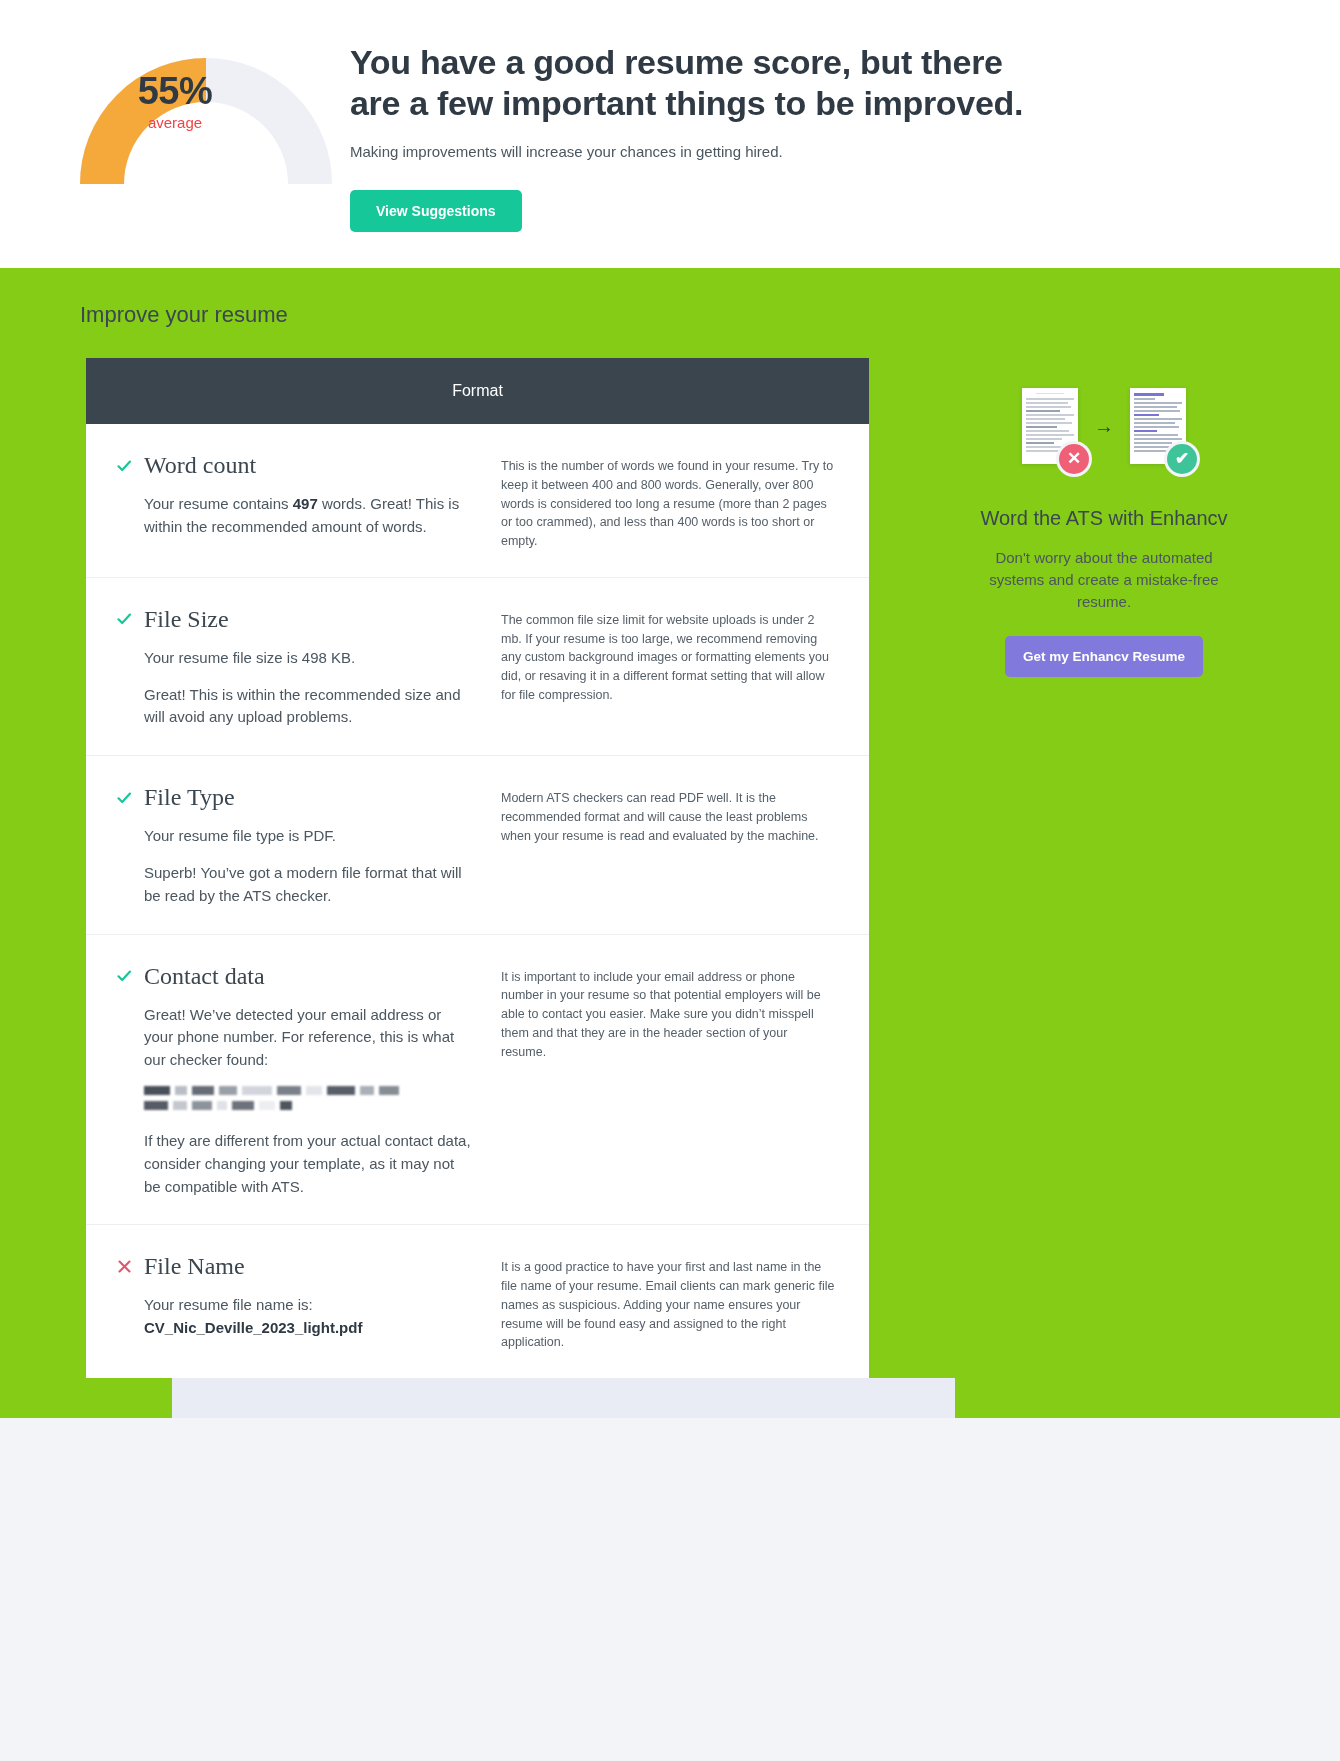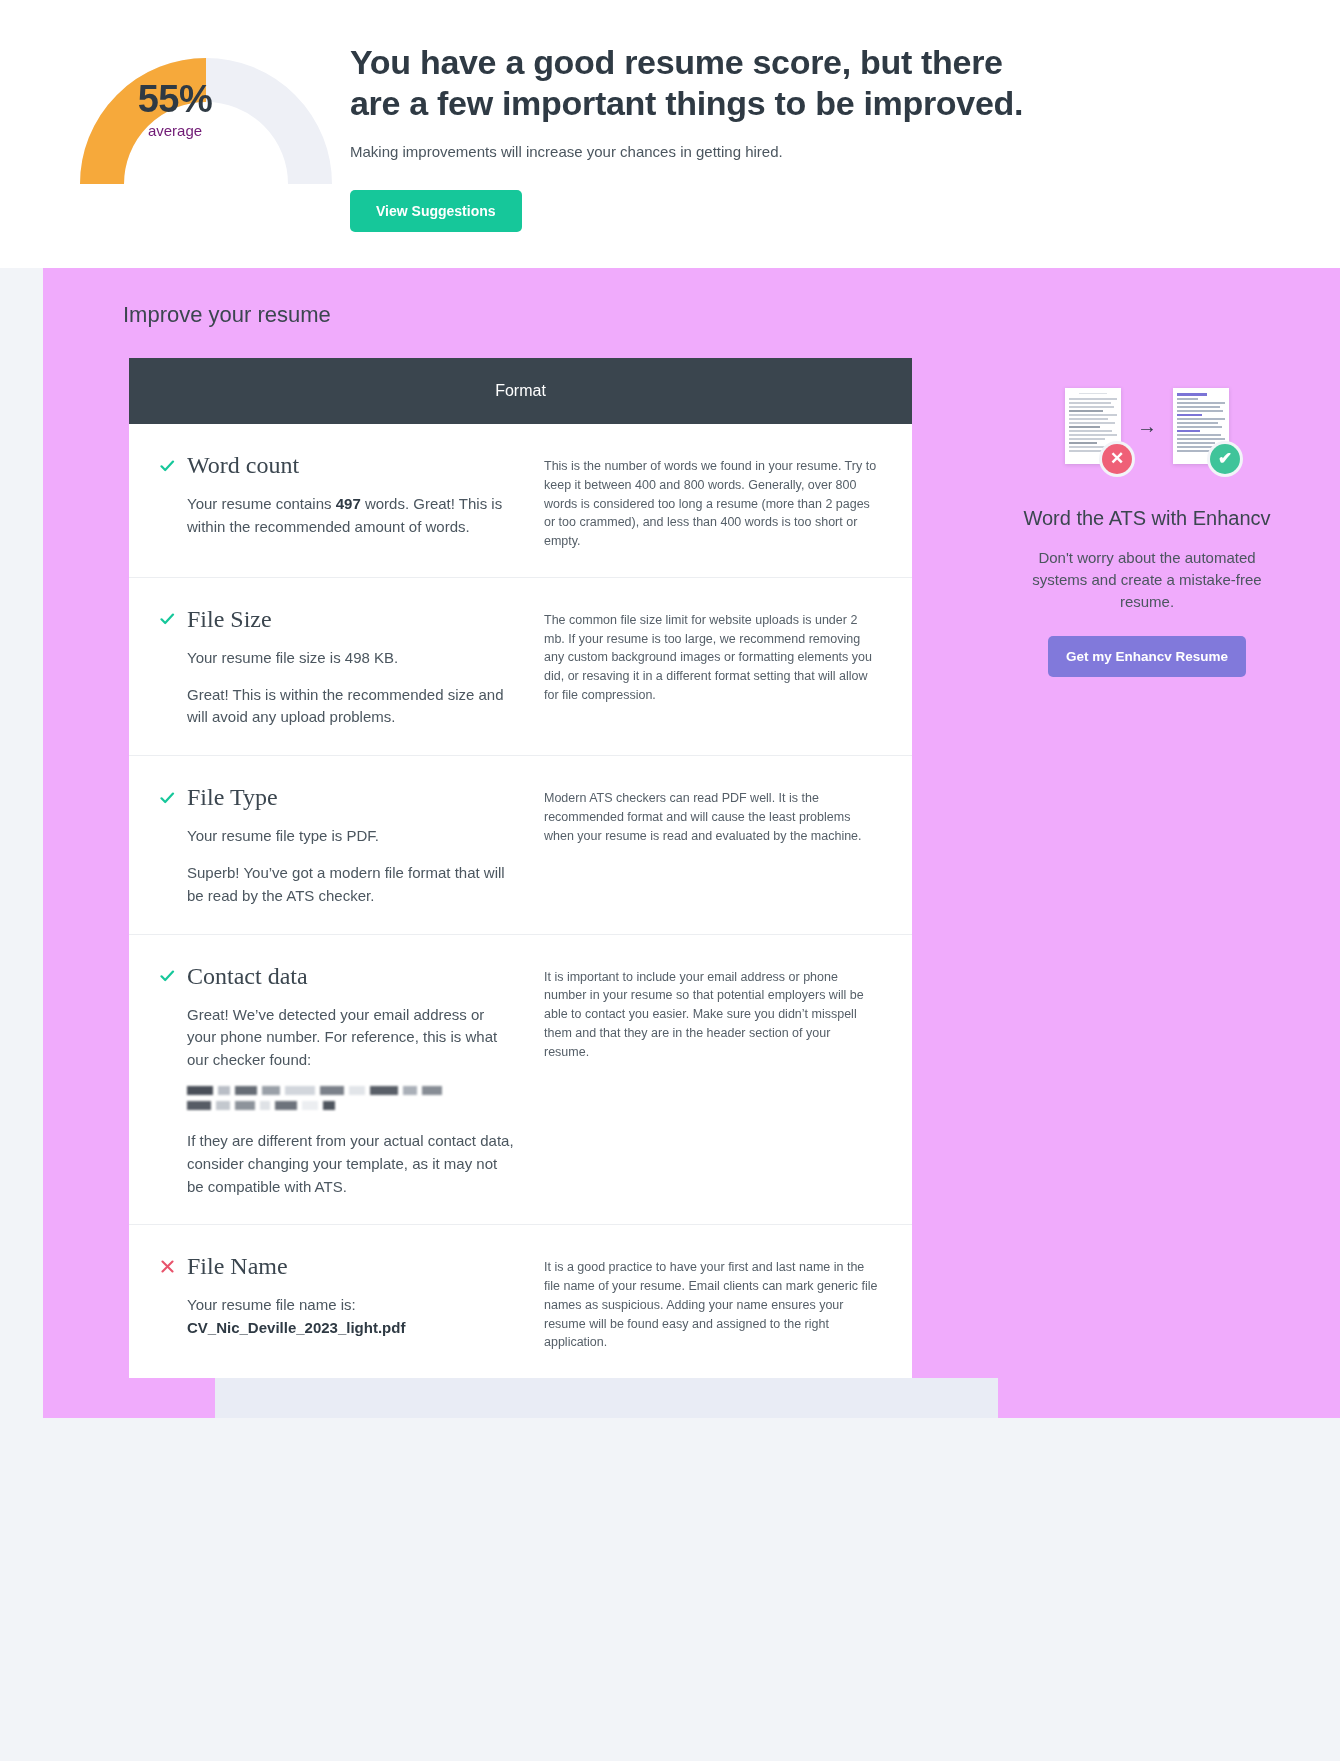--- a/index.html
+++ b/index.html
@@ -33,33 +33,33 @@
   .gauge {
     position: relative;
     width: 252px;
     height: 140px;
     overflow: hidden;
   }
   .gauge svg { display: block; }
   .gauge-label {
     position: absolute;
     left: 0; right: 0;
-    top: 80px;
+    top: 72px;
     text-align: center;
   }
   .gauge-pct {
     font-size: 38px;
     font-weight: 700;
     color: #2f3a44;
     letter-spacing: -0.5px;
     line-height: 1;
   }
   .gauge-sub {
     font-size: 15px;
-    color: #701a75;
+    color: #ef4444;
     margin-top: 4px;
   }
 
   .hero-text {
     padding-top: 42px;
     max-width: 710px;
   }
   .hero-title {
     font-size: 34px;
     line-height: 1.22;
@@ -82,23 +82,22 @@
     border-radius: 5px;
     font-size: 14px;
     font-weight: 700;
     padding: 13px 26px;
     cursor: pointer;
     font-family: "Liberation Sans", sans-serif;
   }
 
   
   .page-body {
-    background: #f0abfc;
+    background: #84cc16;
     padding: 34px 0 0 0;
-    margin-left: 43px;
   }
   .section-title {
     font-size: 22px;
     color: #3b464f;
     margin: 0 0 30px 80px;
     font-weight: 400;
   }
   .content-row {
     display: flex;
     align-items: flex-start;

